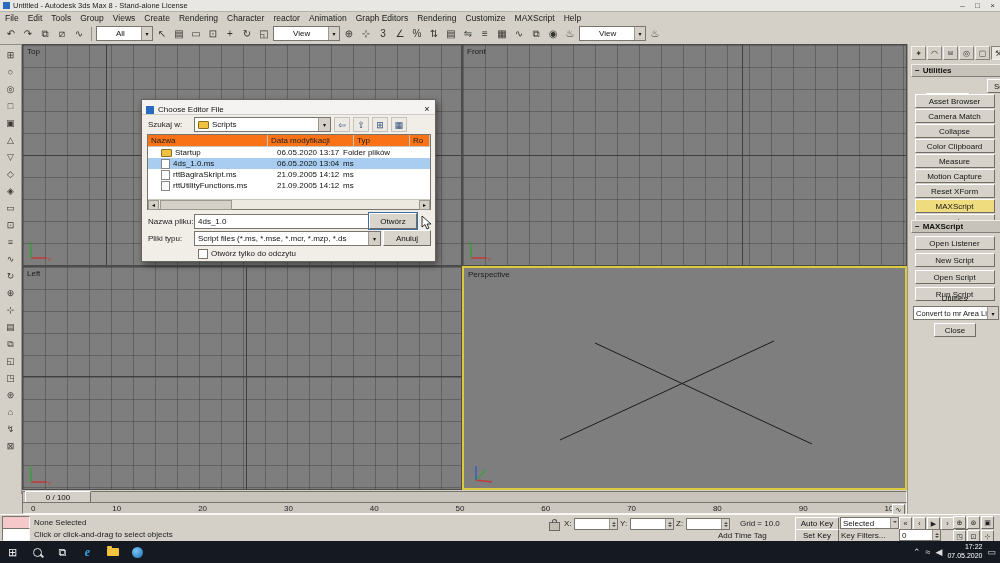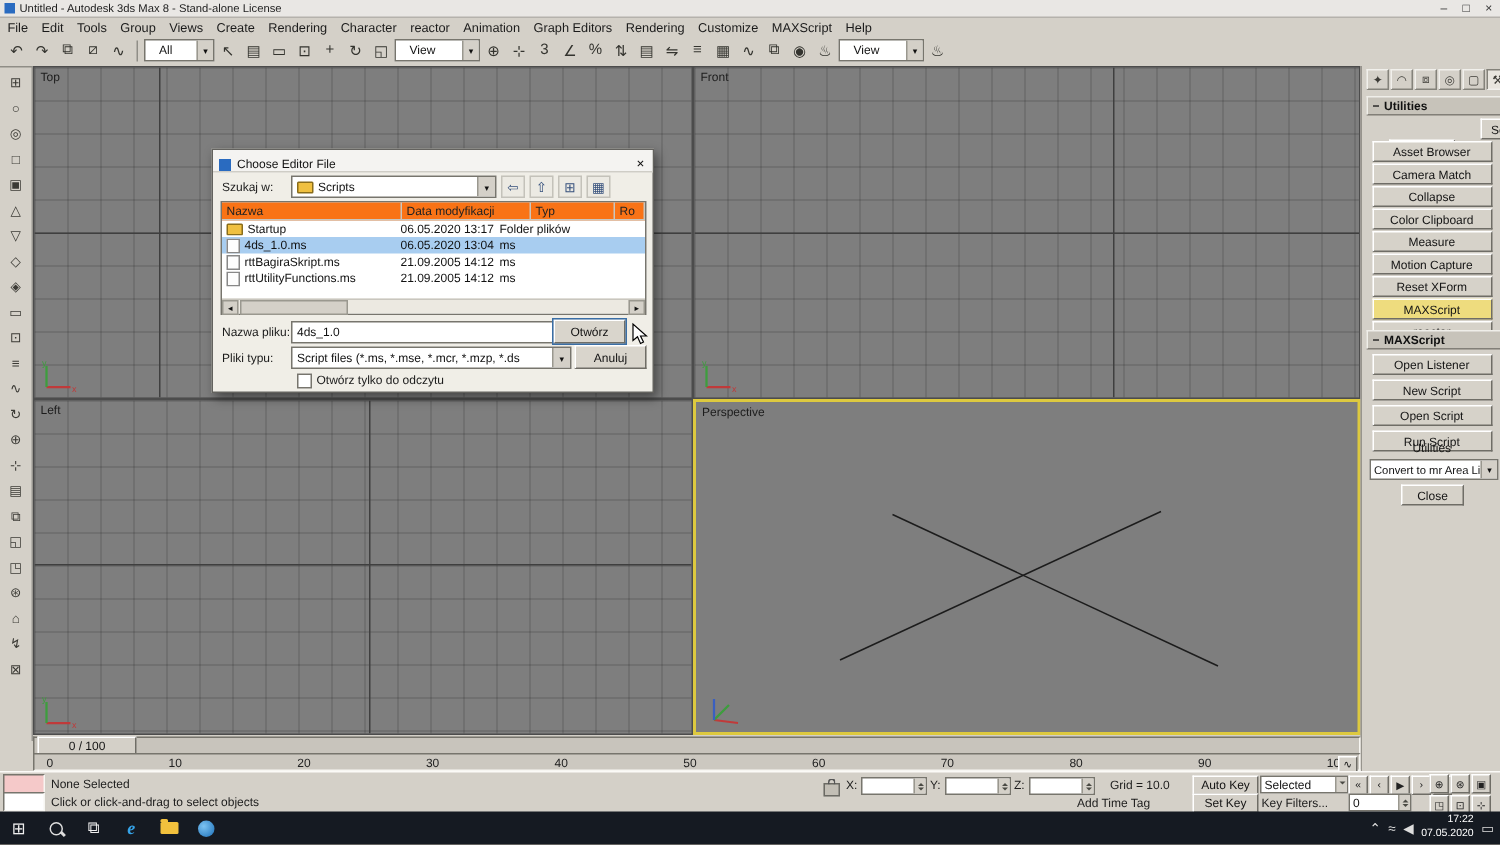--- a/index.html
+++ b/index.html
@@ -12,21 +12,21 @@
   #titlebar .ttl{font-size:7.5px;color:#222;white-space:nowrap}
   #titlebar .sp{flex:1}
   #titlebar .wc{width:15px;text-align:center;font-size:8px;color:#333}
   
   #menubar{left:0;top:12px;width:1000px;height:11px;display:flex;gap:9px;align-items:center;padding-left:5px}
   .menu-item{font-size:8.5px;color:#1a1a1a;white-space:nowrap}
   
   #toolbar{left:0;top:23px;width:1000px;height:21px;display:flex;align-items:center;gap:1px;padding-left:3px;border-bottom:1px solid #8f8d86}
   .tico{width:16px;height:16px;display:inline-flex;align-items:center;justify-content:center;font-size:10px;color:#33332e}
   .tsep{width:1px;height:14px;background:#908e87;margin:0 3px}
-  .tcombo{height:13px;background:#fff;border:1px solid #77756d;display:flex;align-items:center;padding-left:9px;position:relative;font-size:8px}
+  .tcombo{height:13px;background:#fff;border:1px solid #77756d;display:flex;align-items:center;padding-left:19px;position:relative;font-size:8px}
   .tcombo .ar{position:absolute;right:0;top:0;bottom:0;width:10px;background:#d4d0c8;border-left:1px solid #9a988f;display:flex;align-items:center;justify-content:center;font-size:6px}
   
   #left-toolbar{left:0;top:44px;width:21px;height:446px;display:flex;flex-direction:column;align-items:center;gap:3px;padding-top:4px;border-right:1px solid #989690}
   .lico{width:15px;height:14px;display:flex;align-items:center;justify-content:center;font-size:9px;color:#3b3a35}
   
   #viewports{left:22px;top:44px;width:885px;height:446px;background:#a3a099}
   .viewport{position:absolute;background:#7e7e7e;overflow:hidden;border:1px solid #4c4c4c}
   .grid{background-image:linear-gradient(rgba(42,42,42,.33) 1px,transparent 1px),linear-gradient(90deg,rgba(42,42,42,.33) 1px,transparent 1px);background-size:22px 22px}
   .vp-label{position:absolute;left:4px;top:2px;font-size:8px;color:#1c1c1c;z-index:3}
   .axis-h{position:absolute;left:0;right:0;height:1px;background:#3f3f3f}
@@ -90,21 +90,21 @@
   .dcombo{position:absolute;height:13px;background:#fff;border:1px solid #77756d;display:flex;align-items:center;padding-left:3px;font-size:8px;white-space:nowrap;overflow:hidden}
   .dcombo .ar{position:absolute;right:0;top:0;bottom:0;width:11px;background:#d4d0c8;border-left:1px solid #9a988f;display:flex;align-items:center;justify-content:center;font-size:6px}
   #dlg-icons{position:absolute;left:192px;top:17px;display:flex;gap:3px}
   .dico{width:14px;height:13px;display:flex;align-items:center;justify-content:center;font-size:9px;color:#35507c;background:#eceae3;border:1px solid #c4c2ba}
   #file-list{position:absolute;left:5px;top:34px;width:282px;height:74px;background:#fff;border:1px solid #77756d}
   #file-header{display:flex;height:11px;background:#f97316;border-bottom:1px solid #c9c6be}
   .fh{font-size:8px;color:#222;padding-left:3px;border-right:1px solid #c9c6be;display:flex;align-items:center;overflow:hidden;white-space:nowrap}
   .fh0{width:116px}.fh1{width:82px}.fh2{width:52px}.fh3{flex:1}
   .file-row{display:flex;height:11px;align-items:center;font-size:8px;white-space:nowrap}
   .file-row.sel{background:#a8cdf0}
-  .fr-name{width:116px;display:flex;align-items:center;gap:3px;padding-left:3px;overflow:hidden}
+  .fr-name{width:116px;display:flex;align-items:center;gap:3px;padding-left:13px;overflow:hidden}
   .fr-date{width:66px;overflow:hidden}
   .fr-type{flex:1;overflow:hidden}
   .folder-ico{width:9px;height:6px;background:#f0c040;border:1px solid #8a6d1a;border-radius:1px;position:relative;flex:none}
   .file-ico{width:7px;height:8px;background:#fdfdfd;border:1px solid #888;flex:none}
   #file-hscroll{position:absolute;left:0;bottom:0;right:0;height:9px;background:#ece9e1;border-top:1px solid #c9c6be;display:flex;align-items:center}
   .harr{width:9px;height:8px;font-size:6px;display:flex;align-items:center;justify-content:center;background:#d4d0c8;border:1px solid #9a988f}
   #hthumb{width:70px;height:8px;background:#d4d0c8;border:1px solid #9a988f;margin-left:1px}
   #hsp{flex:1}
   .dbtn{position:absolute;width:46px;height:14px;background:#d9d5cc;border:1px solid;border-color:#fff #6f6d66 #6f6d66 #fff;display:flex;align-items:center;justify-content:center;font-size:8px}
   .dbtn.default{outline:1px solid #3a6ea5}

